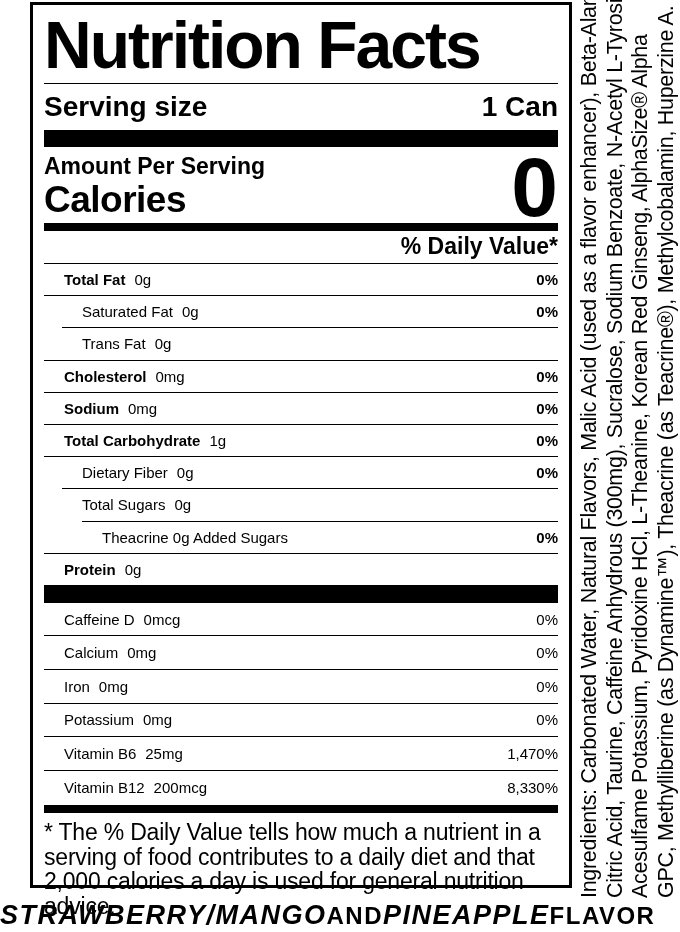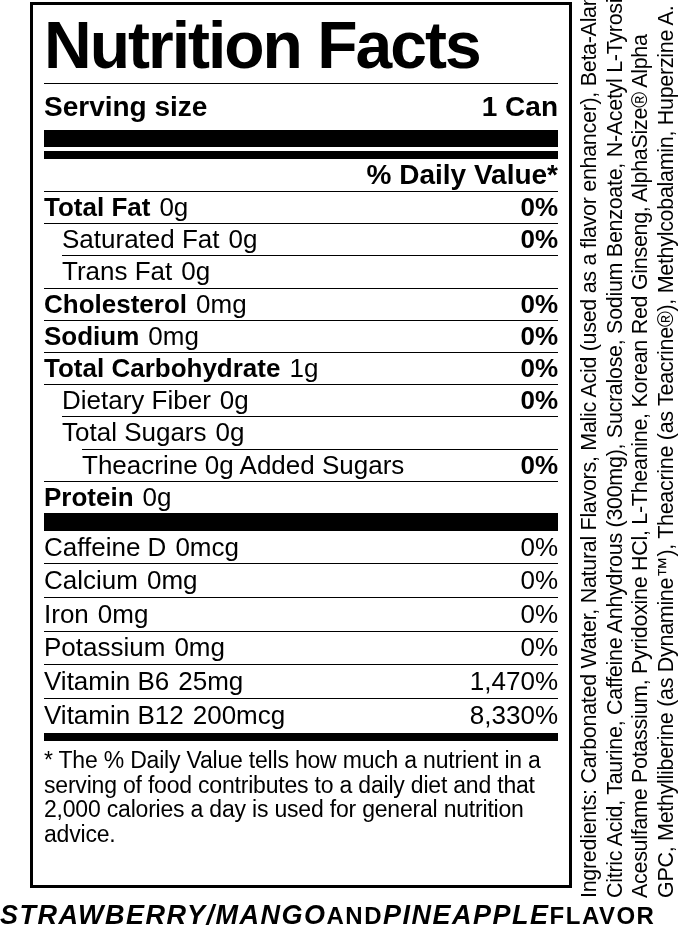--- a/index.html
+++ b/index.html
@@ -21,24 +21,24 @@
   .bar-md { height:8px;  background:#000; margin-top:4px; }
   .bar-xl { height:18px; background:#000; }
   .bar-sm { height:8px;  background:#000; margin-top:2px; }
 
   .cal-block { display:flex; justify-content:space-between; padding-top:6px; height:72px; }
   .cal-left  { display:flex; flex-direction:column; }
   .aps       { font-size:23px; font-weight:bold; line-height:27px; }
   .cal-word  { font-size:37px; font-weight:bold; line-height:40px; letter-spacing:-0.5px; }
   .cal-num   { font-size:84px; font-weight:bold; line-height:68px; }
 
-  .dv-head { text-align:right; font-weight:bold; font-size:28px; line-height:21px;
+  .dv-head { text-align:right; font-weight:bold; font-size:23px; line-height:21px;
              padding:5px 0 6px 0; border-bottom:1px solid #000; }
 
-  .nrow, .vrow { display:flex; align-items:center; font-size:26px; }
+  .nrow, .vrow { display:flex; align-items:center; font-size:15px;margin-left:20px; }
   .nrow { height:31.2px; }
   .vrow { height:32.6px; }
   .nname.b { font-weight:bold; }
   .namt { margin-left:9px; }
   .ndv  { margin-left:auto; font-weight:bold; }
   .vdv  { margin-left:auto; }
   .ind1 { padding-left:18px; }
   .ind2 { padding-left:38px; }
 
   .sep { border-top:1px solid #000; height:0; }
@@ -69,20 +69,27 @@
 
     <div class="nf-title">Nutrition Facts</div>
 
     <div class="serving-row">
       <span>Serving size</span>
       <span>1 Can</span>
     </div>
 
     <div class="bar-lg"></div>
 
+    <div class="cal-block">
+      <div class="cal-left">
+        <span class="aps">Amount Per Serving</span>
+        <span class="cal-word">Calories</span>
+      </div>
+      <div class="cal-num">0</div>
+    </div>
 
     <div class="bar-md"></div>
 
     <div class="dv-head">% Daily Value*</div>
 
     <div class="nrow">
       <span class="nname b">Total Fat</span>
       <span class="namt">0g</span>
       <span class="ndv">0%</span>
     </div>

